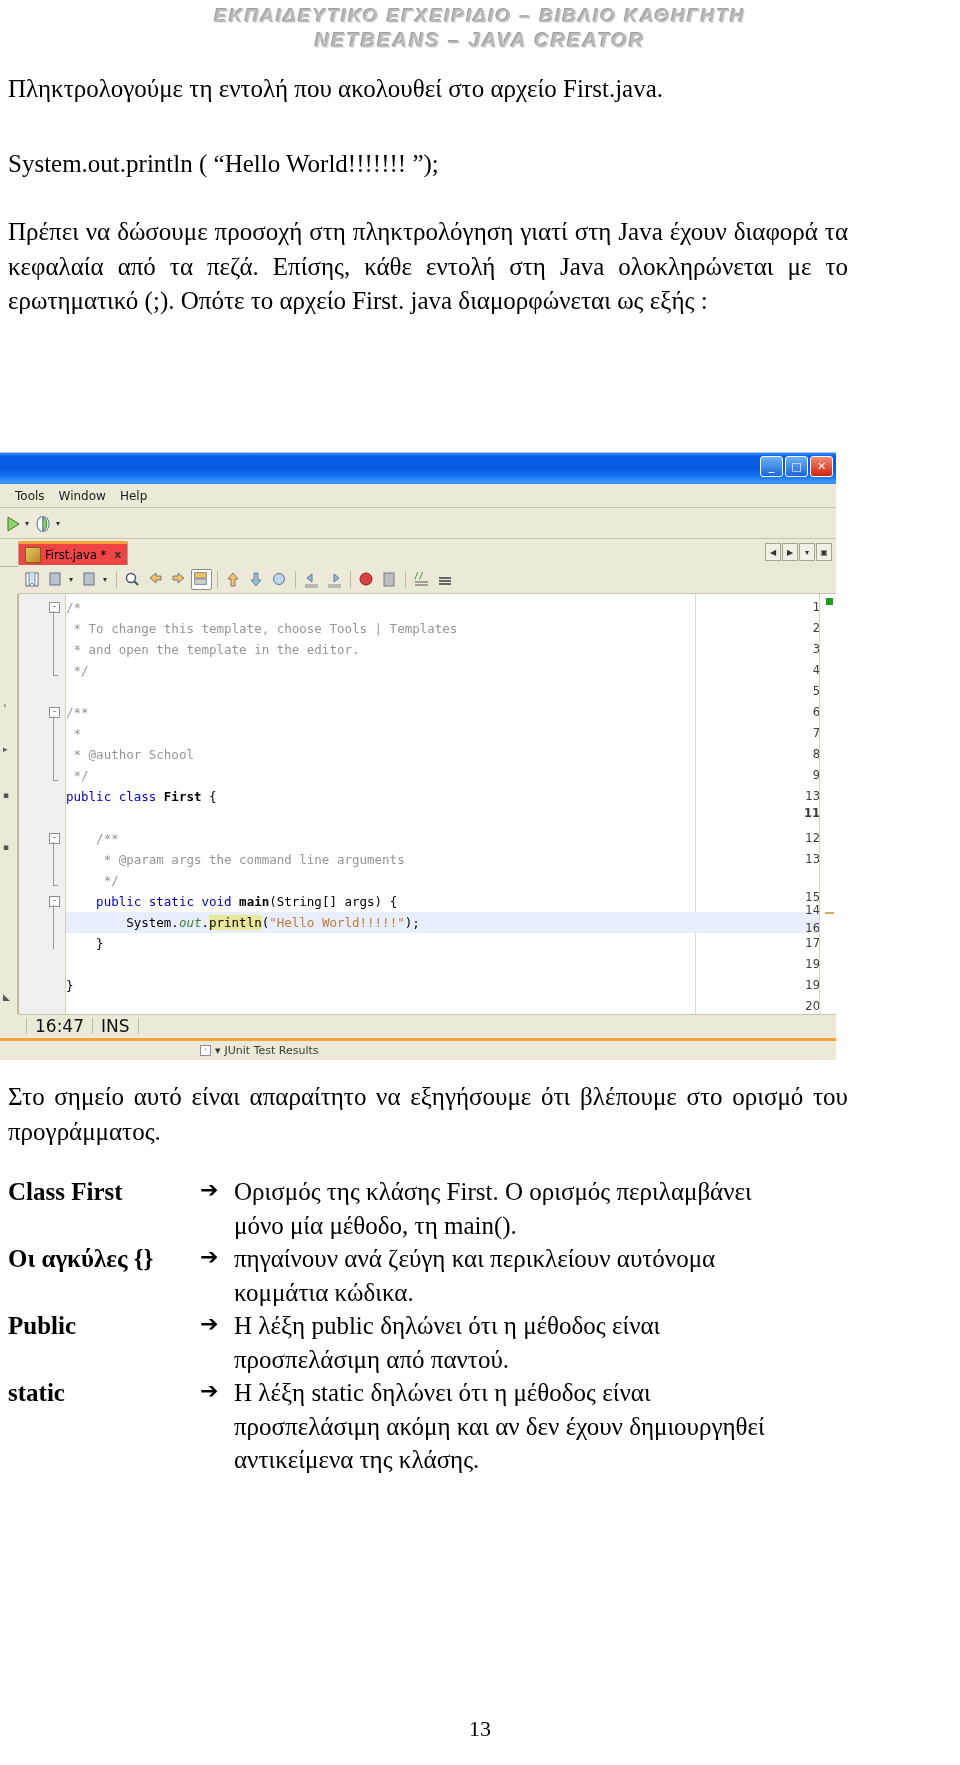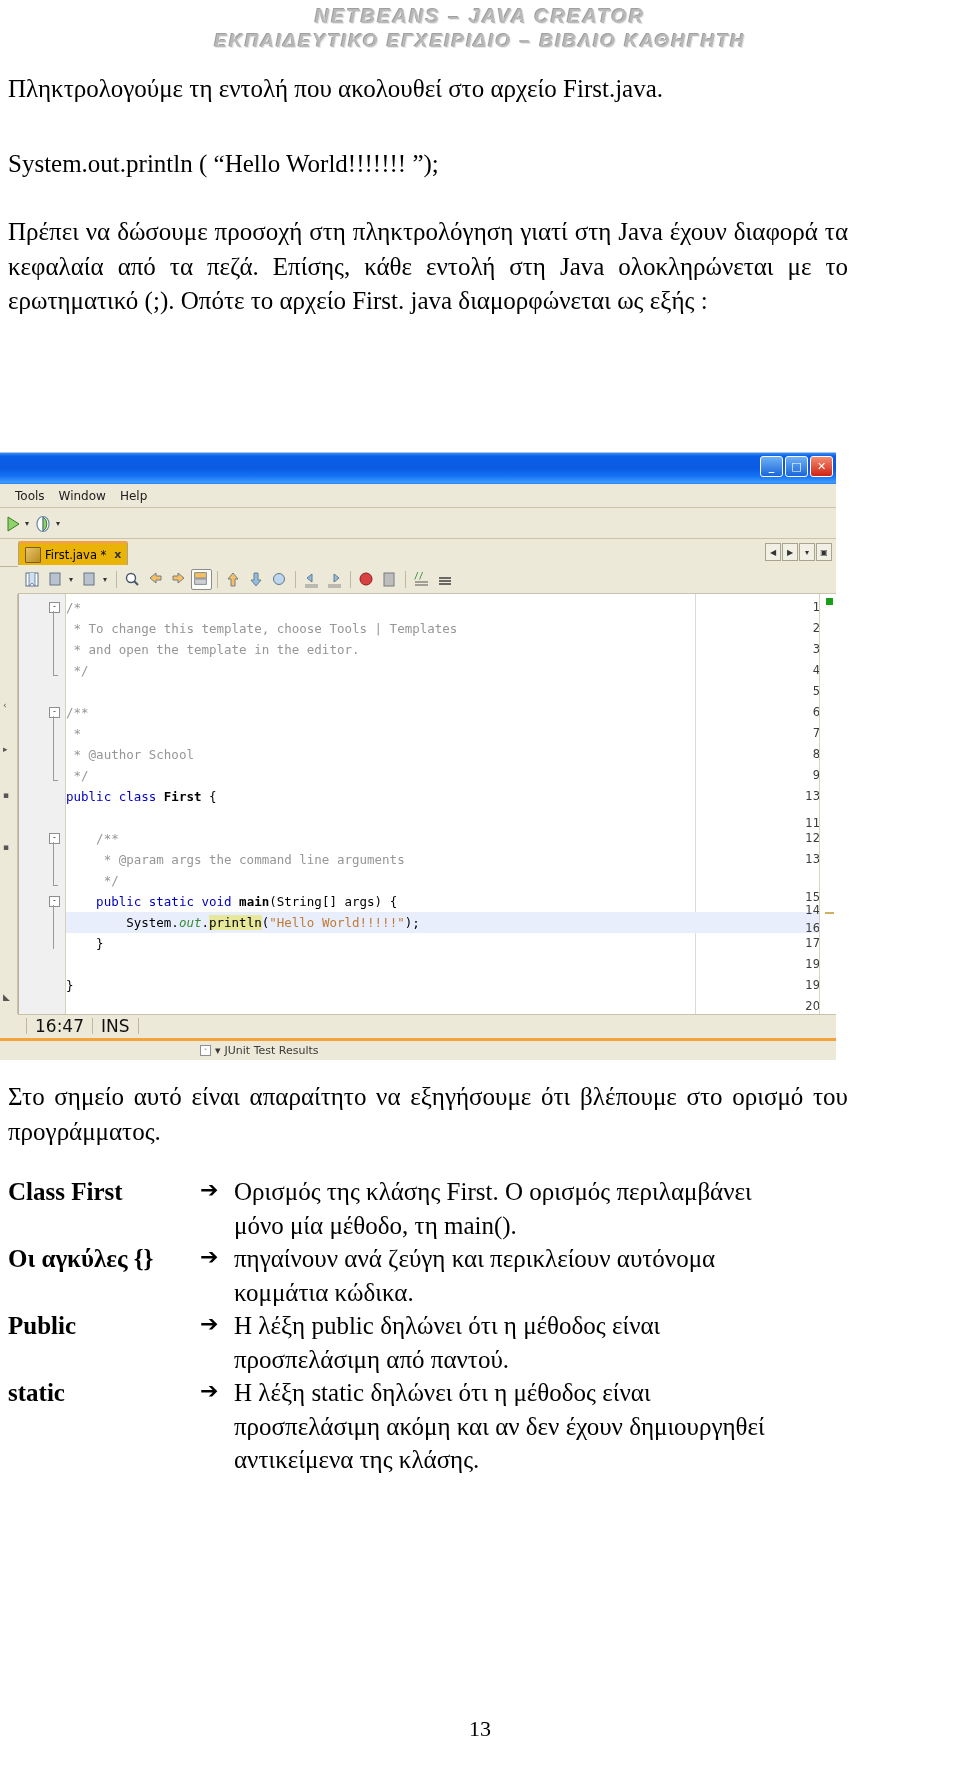--- a/index.html
+++ b/index.html
@@ -152,21 +152,21 @@
     position: absolute;
     left: 0; top: 88px;
     width: 836px; height: 26px;
     background: #ece9d8;
     border-bottom: 1px solid #b8b49c;
   }
   .tab {
     position: absolute;
     left: 18px; top: 1px;
     height: 24px;
-    background: #eab308;
+    background: #ef4444;
     border: 1px solid #a9a490;
     border-bottom: none;
     border-top: 3px solid #f2a33c;
     display: flex;
     align-items: center;
     padding: 0 6px;
     box-sizing: border-box;
     border-radius: 2px 2px 0 0;
   }
   .tab-ico {
@@ -421,22 +421,22 @@
     left: 0; top: 1716px;
     width: 960px;
     text-align: center;
     font-size: 22px;
   }
 </style>
 </head>
 <body>
 
 <div class="wm-header">
+  <div class="wm-line l2">ΕΚΠΑΙΔΕΥΤΙΚΟ ΕΓΧΕΙΡΙΔΙΟ – ΒΙΒΛΙΟ ΚΑΘΗΓΗΤΗ</div>
   <div class="wm-line l1">NETBEANS – JAVA CREATOR</div>
-  <div class="wm-line l2">ΕΚΠΑΙΔΕΥΤΙΚΟ ΕΓΧΕΙΡΙΔΙΟ – ΒΙΒΛΙΟ ΚΑΘΗΓΗΤΗ</div>
 </div>
 
 <div class="doc">
   <p class="p">Πληκτρολογούμε τη εντολή που ακολουθεί στο αρχείο First.java.</p>
   <div class="gap-md"></div>
   <p class="p">System.out.println ( “Hello World!!!!!!! ”);</p>
   <div class="gap-sm"></div>
   <p class="p just">Πρέπει να δώσουμε προσοχή στη πληκτρολόγηση γιατί στη Java έχουν διαφορά τα κεφαλαία από τα πεζά. Επίσης, κάθε εντολή στη Java ολοκληρώνεται με το ερωτηματικό (;). Οπότε το αρχείο First. java διαμορφώνεται ως εξής :</p>
 </div>
 
@@ -609,21 +609,21 @@
           <div class="ln" style="top: 66px; width: 40px;">4</div>
           <div class="foldend" style="top: 81px;"></div>
           <div class="ln" style="top: 87px; width: 40px;">5</div>
           <div class="ln" style="top: 108px; width: 40px;">6</div>
           <div class="fold" style="top: 113px;">-</div>
           <div class="ln" style="top: 129px; width: 40px;">7</div>
           <div class="ln" style="top: 150px; width: 40px;">8</div>
           <div class="ln" style="top: 171px; width: 40px;">9</div>
           <div class="foldend" style="top: 186px;"></div>
           <div class="ln" style="top: 192px; width: 40px;">13</div>
-          <div class="ln" style="top: 219px; width: 40px;">11</div>
+          <div class="ln" style="top: 209px; width: 40px; font-weight: bold;">11</div>
           <div class="ln" style="top: 234px; width: 40px;">12</div>
           <div class="fold" style="top: 239px;">-</div>
           <div class="ln" style="top: 255px; width: 40px;">13</div>
           <div class="ln" style="top: 276px; width: 40px; margin-top: 30px;">14</div>
           <div class="foldend" style="top: 291px;"></div>
           <div class="ln" style="top: 293px; width: 40px;">15</div>
           <div class="fold" style="top: 302px;">-</div>
           <div class="ln" style="top: 324px; width: 40px;">16</div>
           <div class="ln" style="top: 339px; width: 40px;">17</div>
           <div class="ln" style="top: 360px; width: 40px;">19</div>

